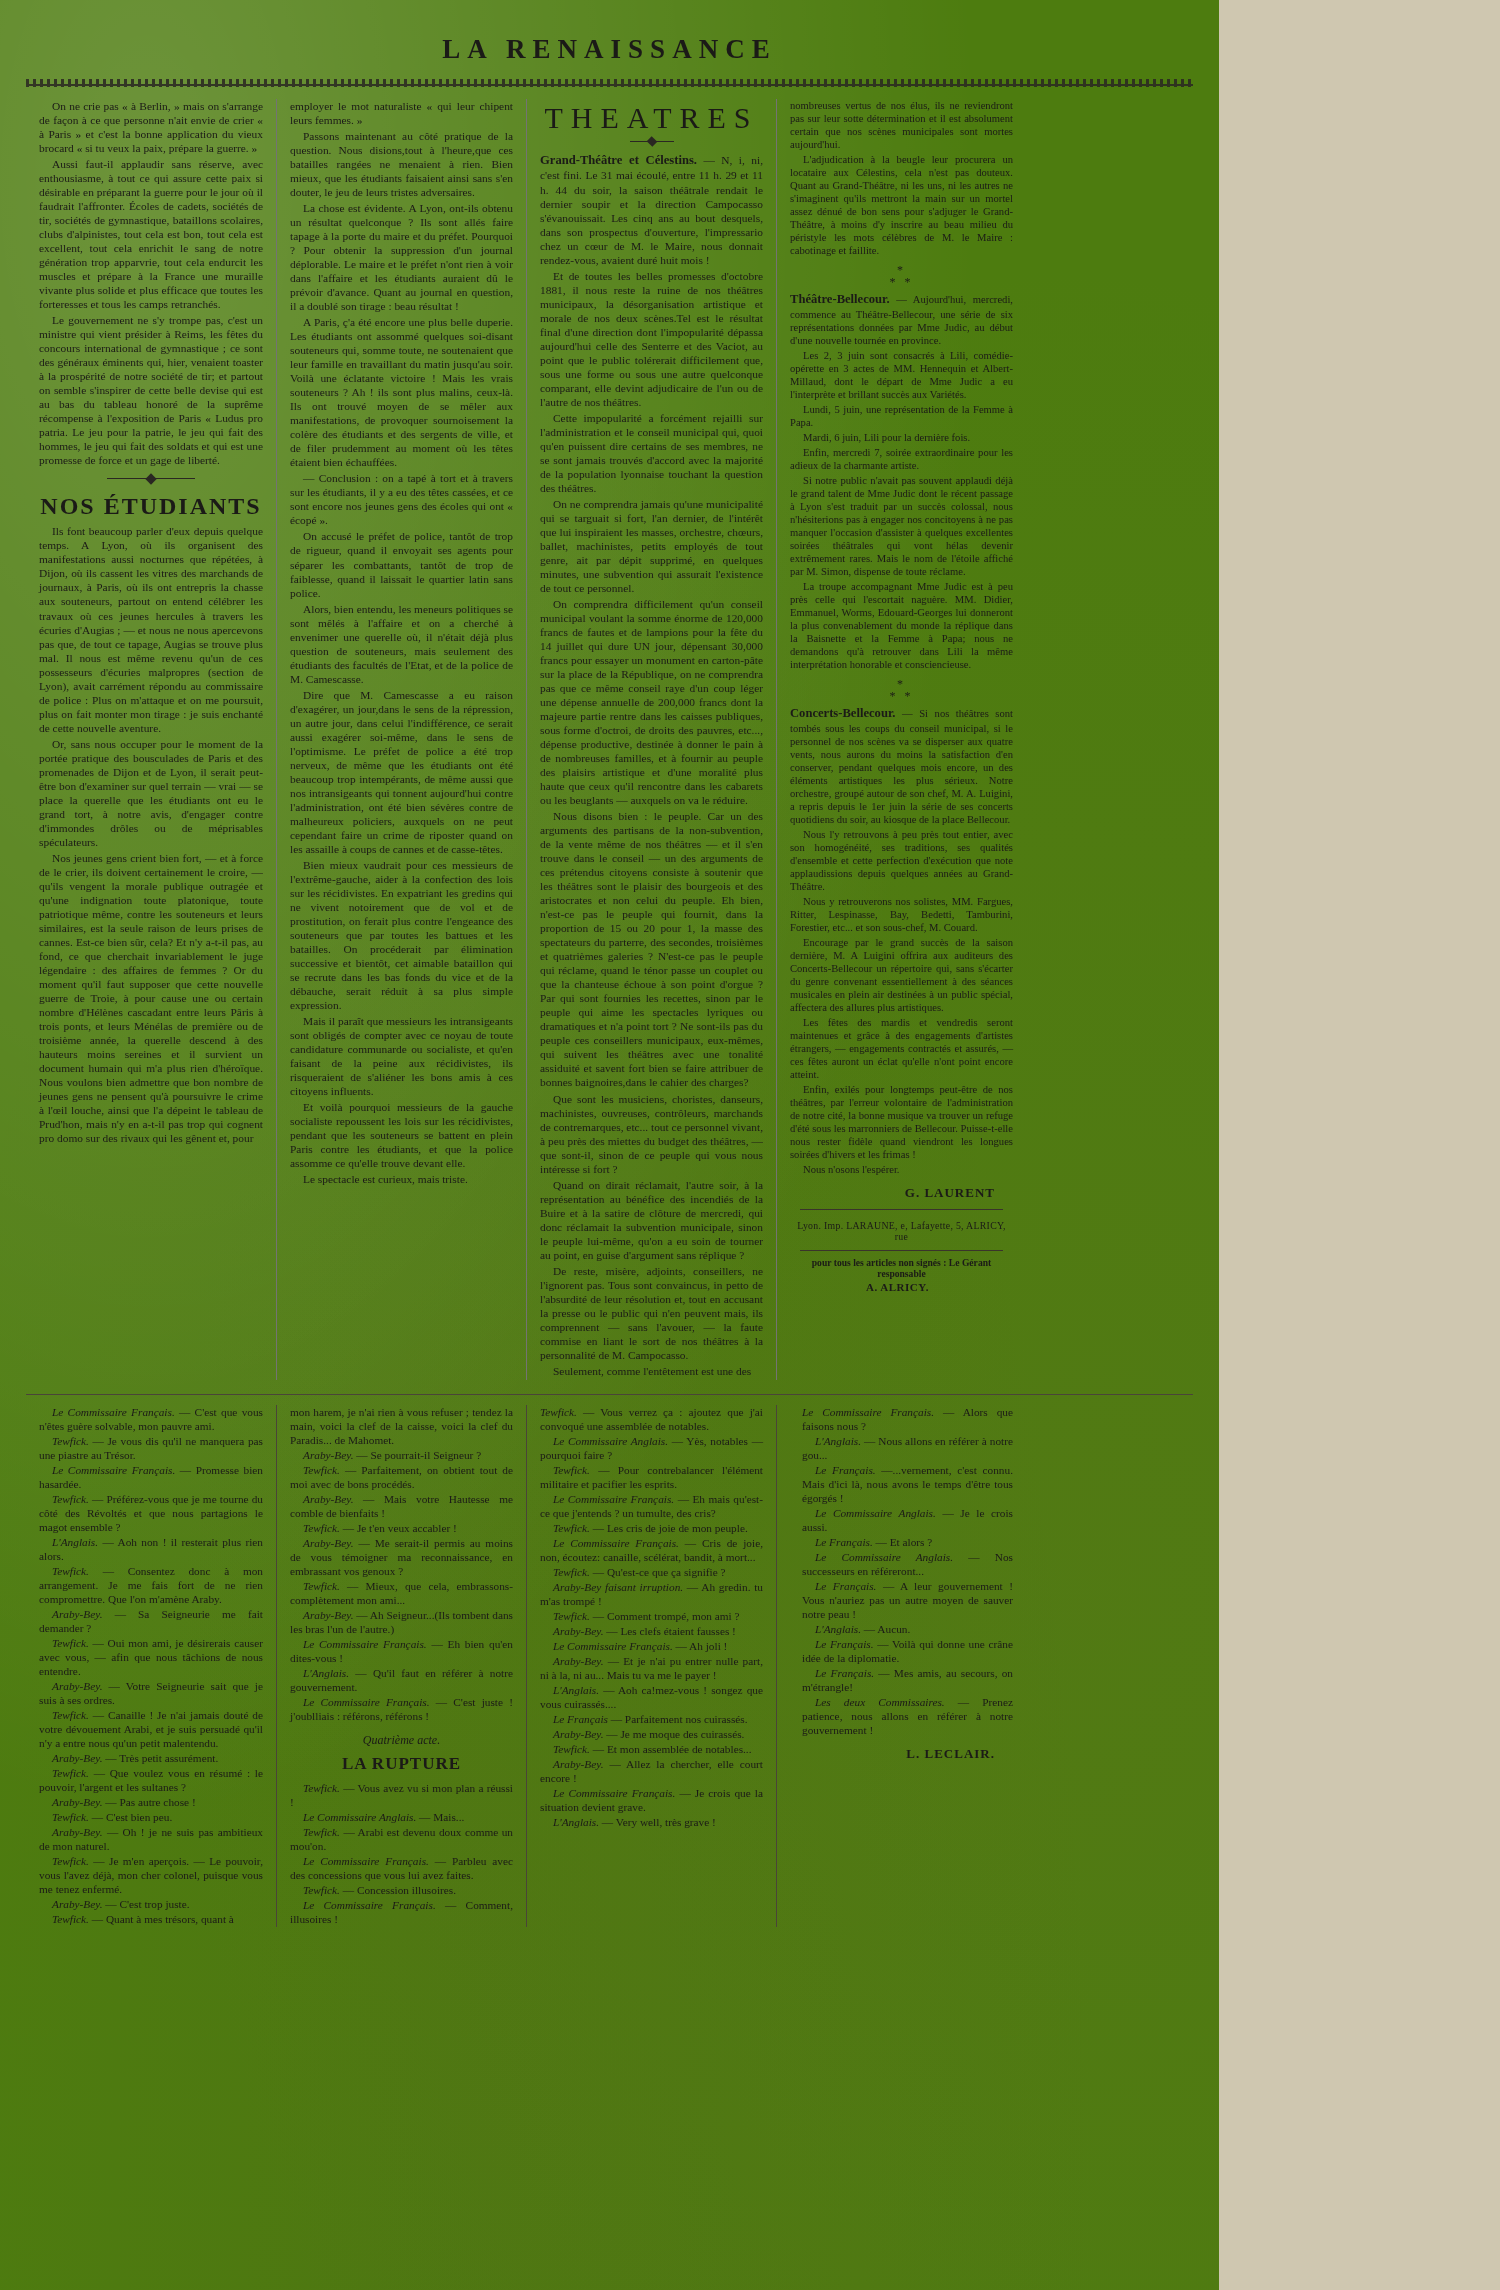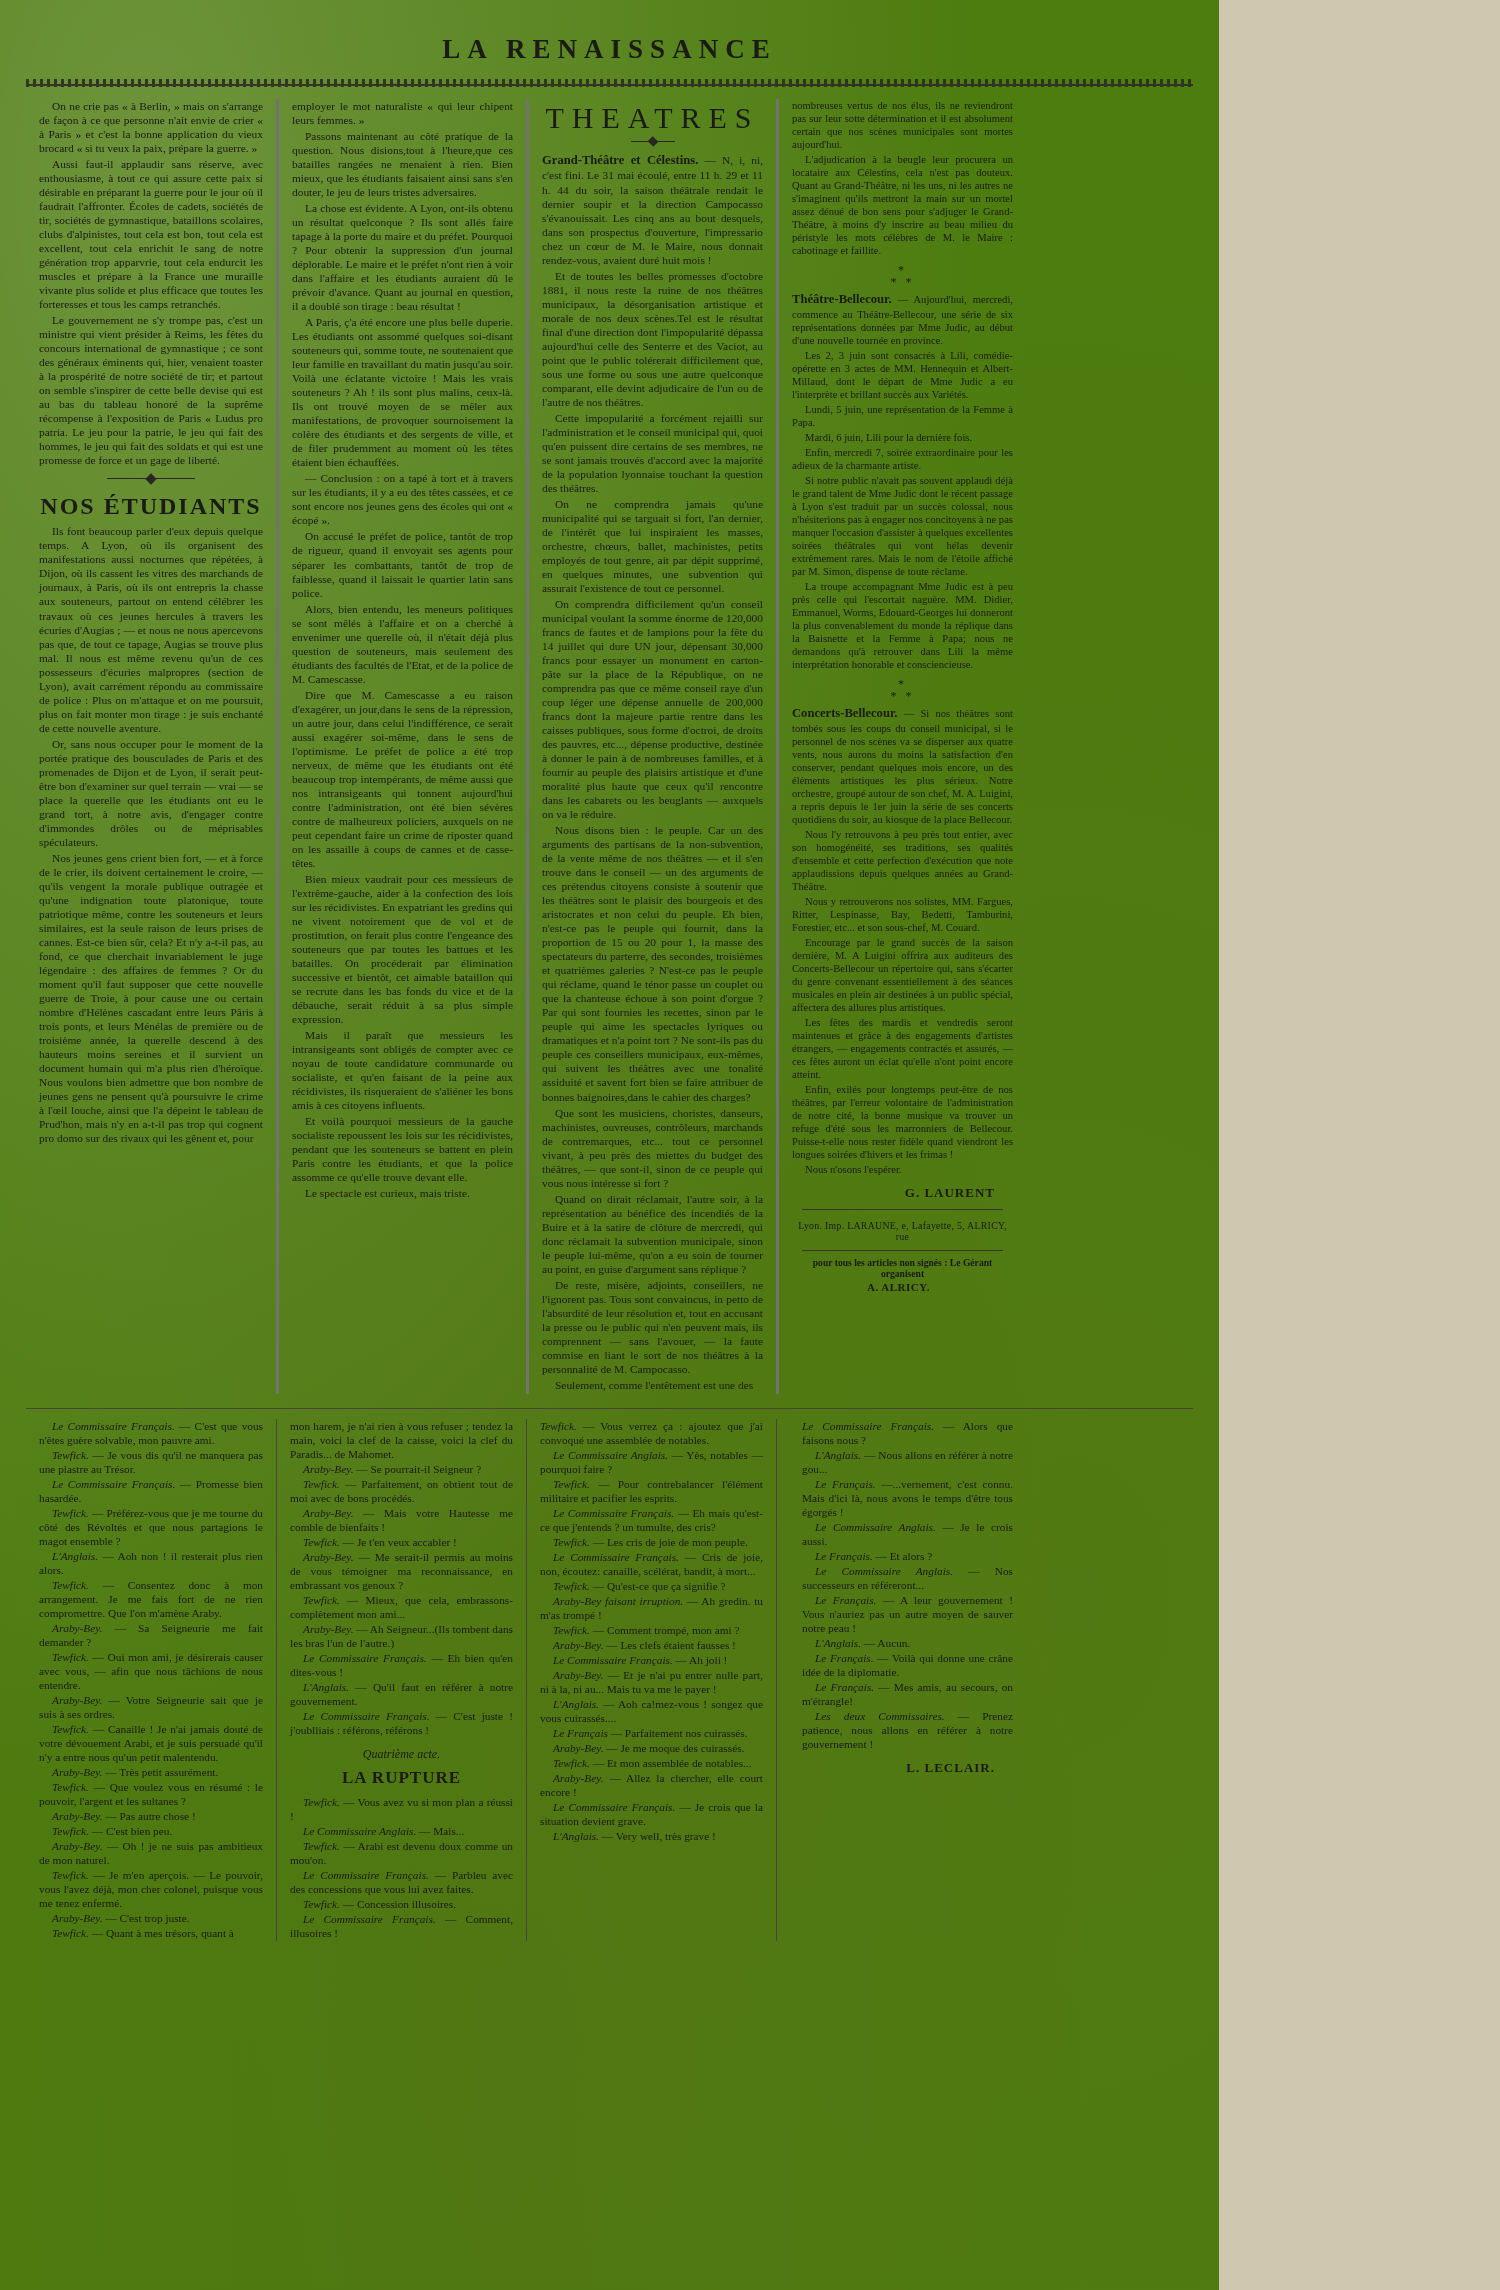--- a/index.html
+++ b/index.html
@@ -49,21 +49,21 @@
   .body-wrap{position:relative;z-index:2;}
   .cols{
     display:flex;
     gap:0;
     align-items:stretch;
   }
   .col{
     padding:0 13px;
     box-sizing:border-box;
   }
-  .col + .col{ border-left:3px solid #737373; }
+  .col + .col{ border-left:1px solid #737373; }
   .c1{width:250px;}
   .c2{width:250px;}
   .c3{width:250px;}
   .c4{width:250px;}
 
   p{
     margin:0 0 2px 0;
     font-size:11.4px;
     line-height:1.23;
     text-align:justify;
@@ -232,21 +232,21 @@
         <p class="tiny">Nous l'y retrouvons à peu près tout entier, avec son homogénéité, ses traditions, ses qualités d'ensemble et cette perfection d'exécution que note applaudissions depuis quelques années au Grand-Théâtre.</p>
         <p class="tiny">Nous y retrouverons nos solistes, MM. Fargues, Ritter, Lespinasse, Bay, Bedetti, Tamburini, Forestier, etc... et son sous-chef, M. Couard.</p>
         <p class="tiny">Encourage par le grand succès de la saison dernière, M. A Luigini offrira aux auditeurs des Concerts-Bellecour un répertoire qui, sans s'écarter du genre convenant essentiellement à des séances musicales en plein air destinées à un public spécial, affectera des allures plus artistiques.</p>
         <p class="tiny">Les fêtes des mardis et vendredis seront maintenues et grâce à des engagements d'artistes étrangers, — engagements contractés et assurés, — ces fêtes auront un éclat qu'elle n'ont point encore atteint.</p>
         <p class="tiny">Enfin, exilés pour longtemps peut-être de nos théâtres, par l'erreur volontaire de l'administration de notre cité, la bonne musique va trouver un refuge d'été sous les marronniers de Bellecour. Puisse-t-elle nous rester fidèle quand viendront les longues soirées d'hivers et les frimas !</p>
         <p class="tiny">Nous n'osons l'espérer.</p>
         <div class="sign">G. LAURENT</div>
         <div class="imprint-rule"></div>
         <div class="imprint">Lyon. Imp. LARAUNE, e, Lafayette, 5, ALRICY, rue</div>
         <div class="imprint-rule"></div>
-        <div class="notice">pour tous les articles non signés : Le Gérant organisent</div>
+        <div class="notice">pour tous les articles non signés : Le Gérant responsable</div>
         <div class="gerant">A. ALRICY.</div>
       </div>
 
     </div>
 
     <div class="feuilleton-sep"></div>
 
     <div class="feuilleton">
 
       <div class="fcol f1">

